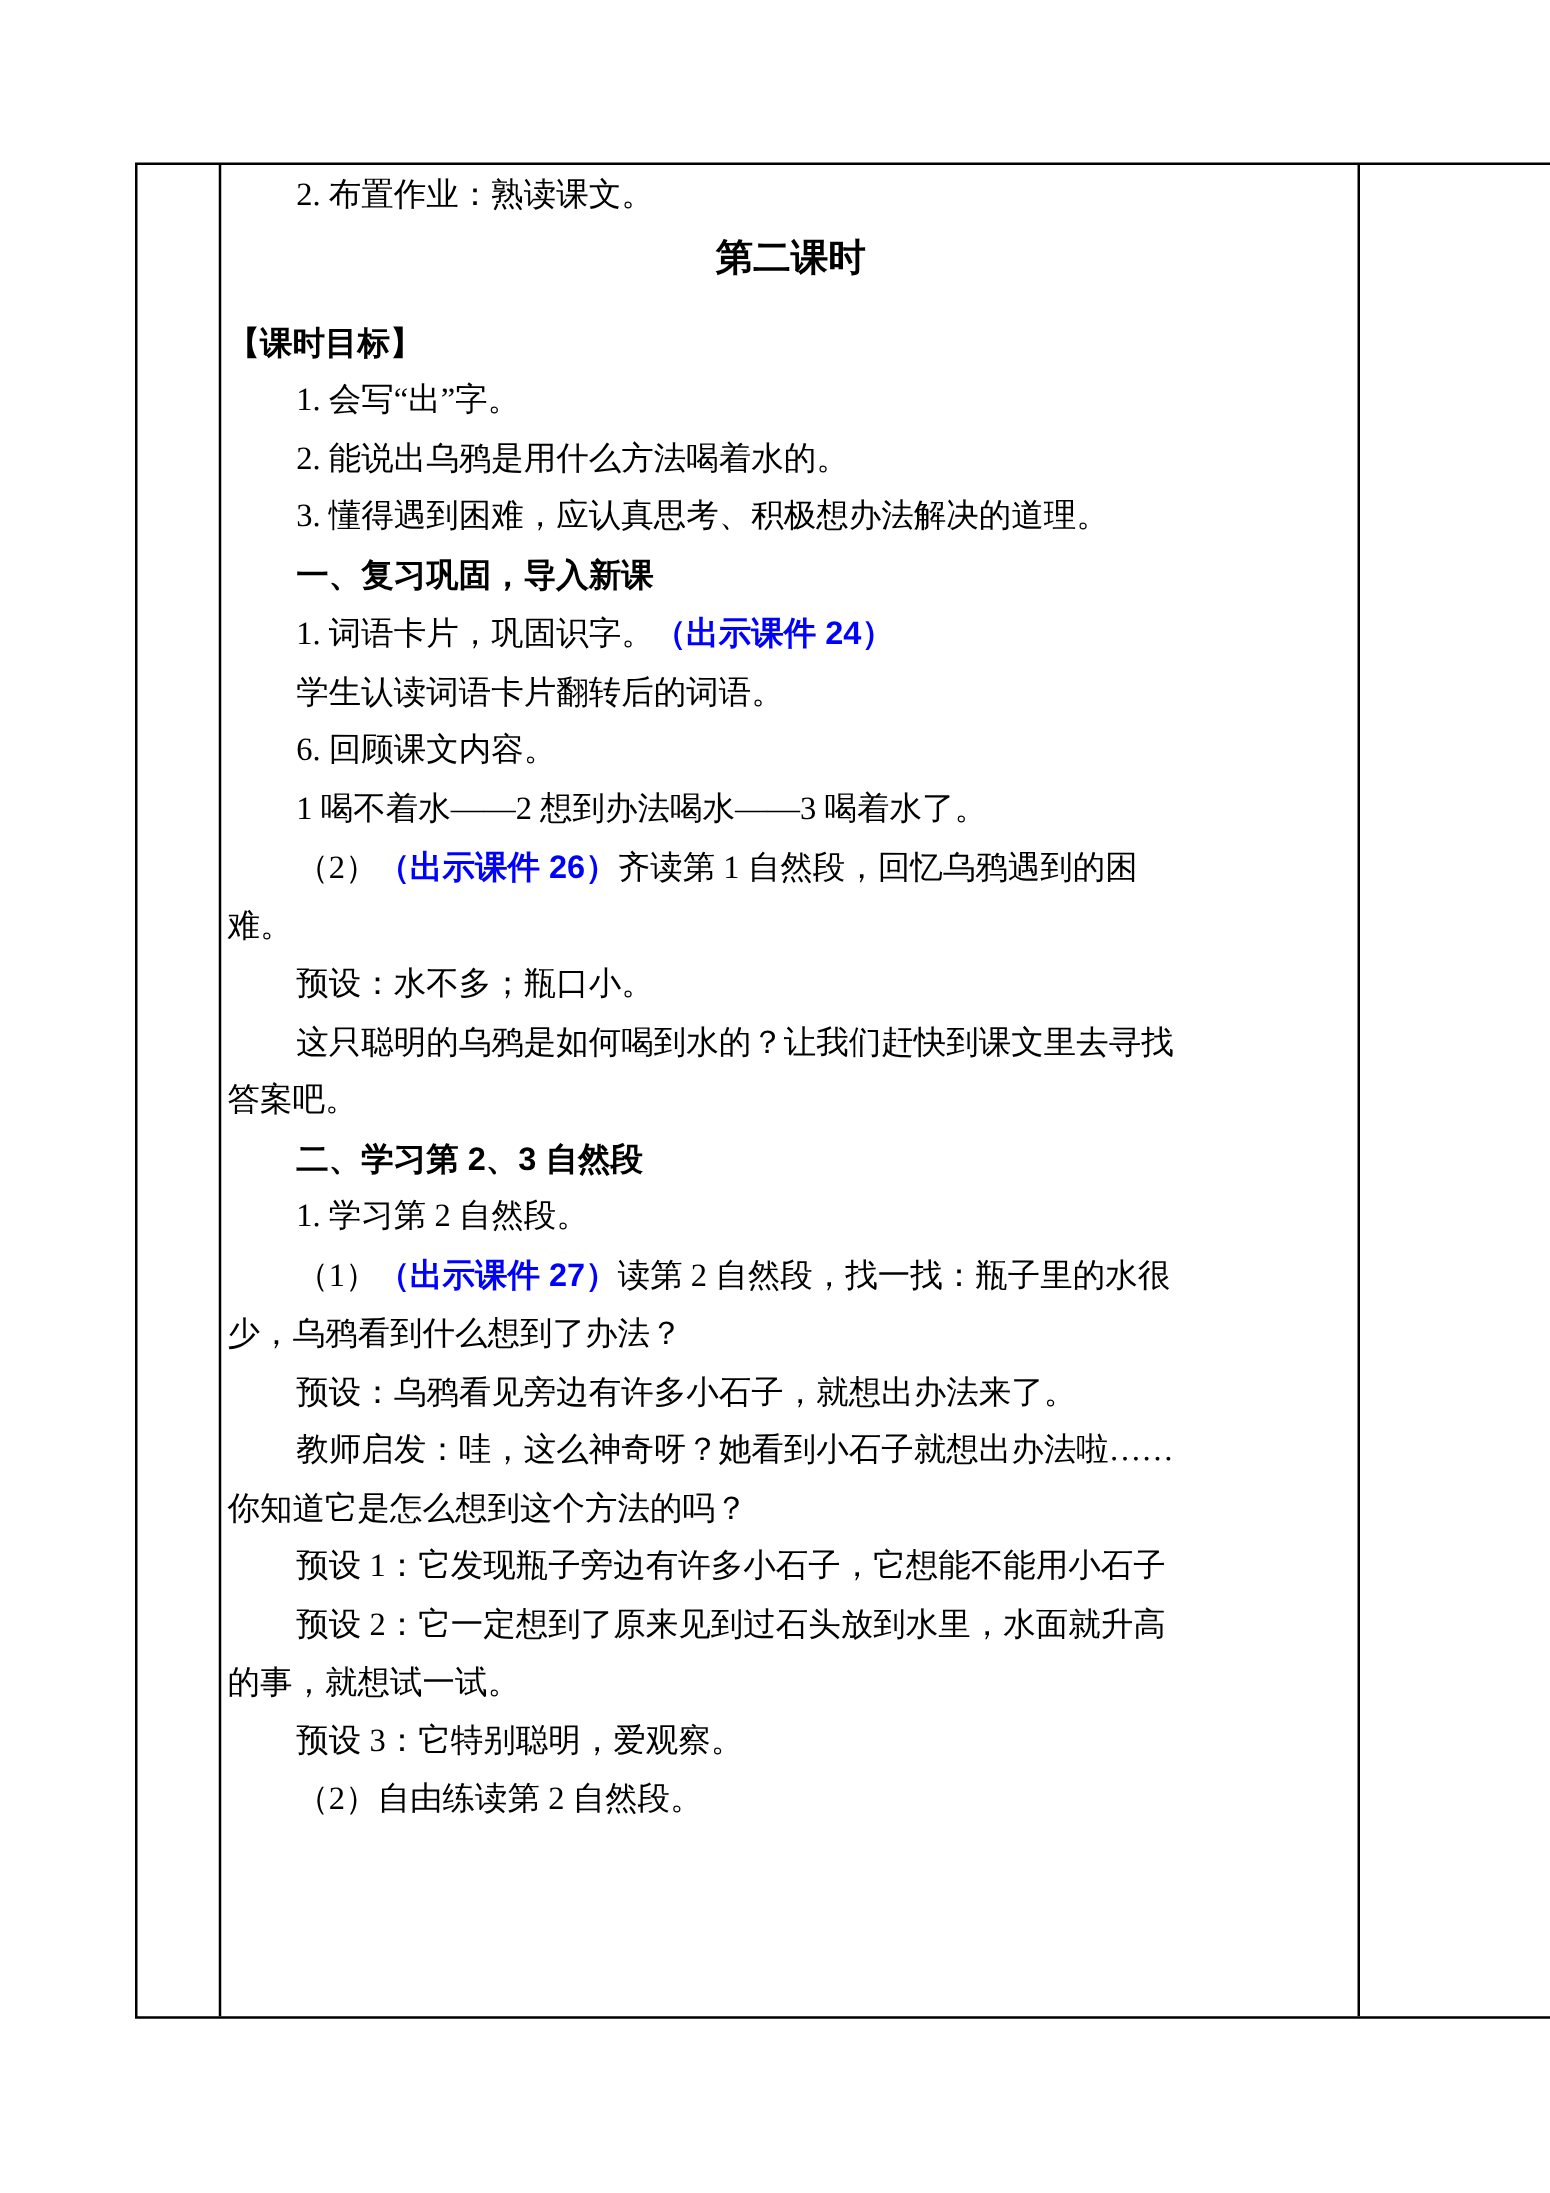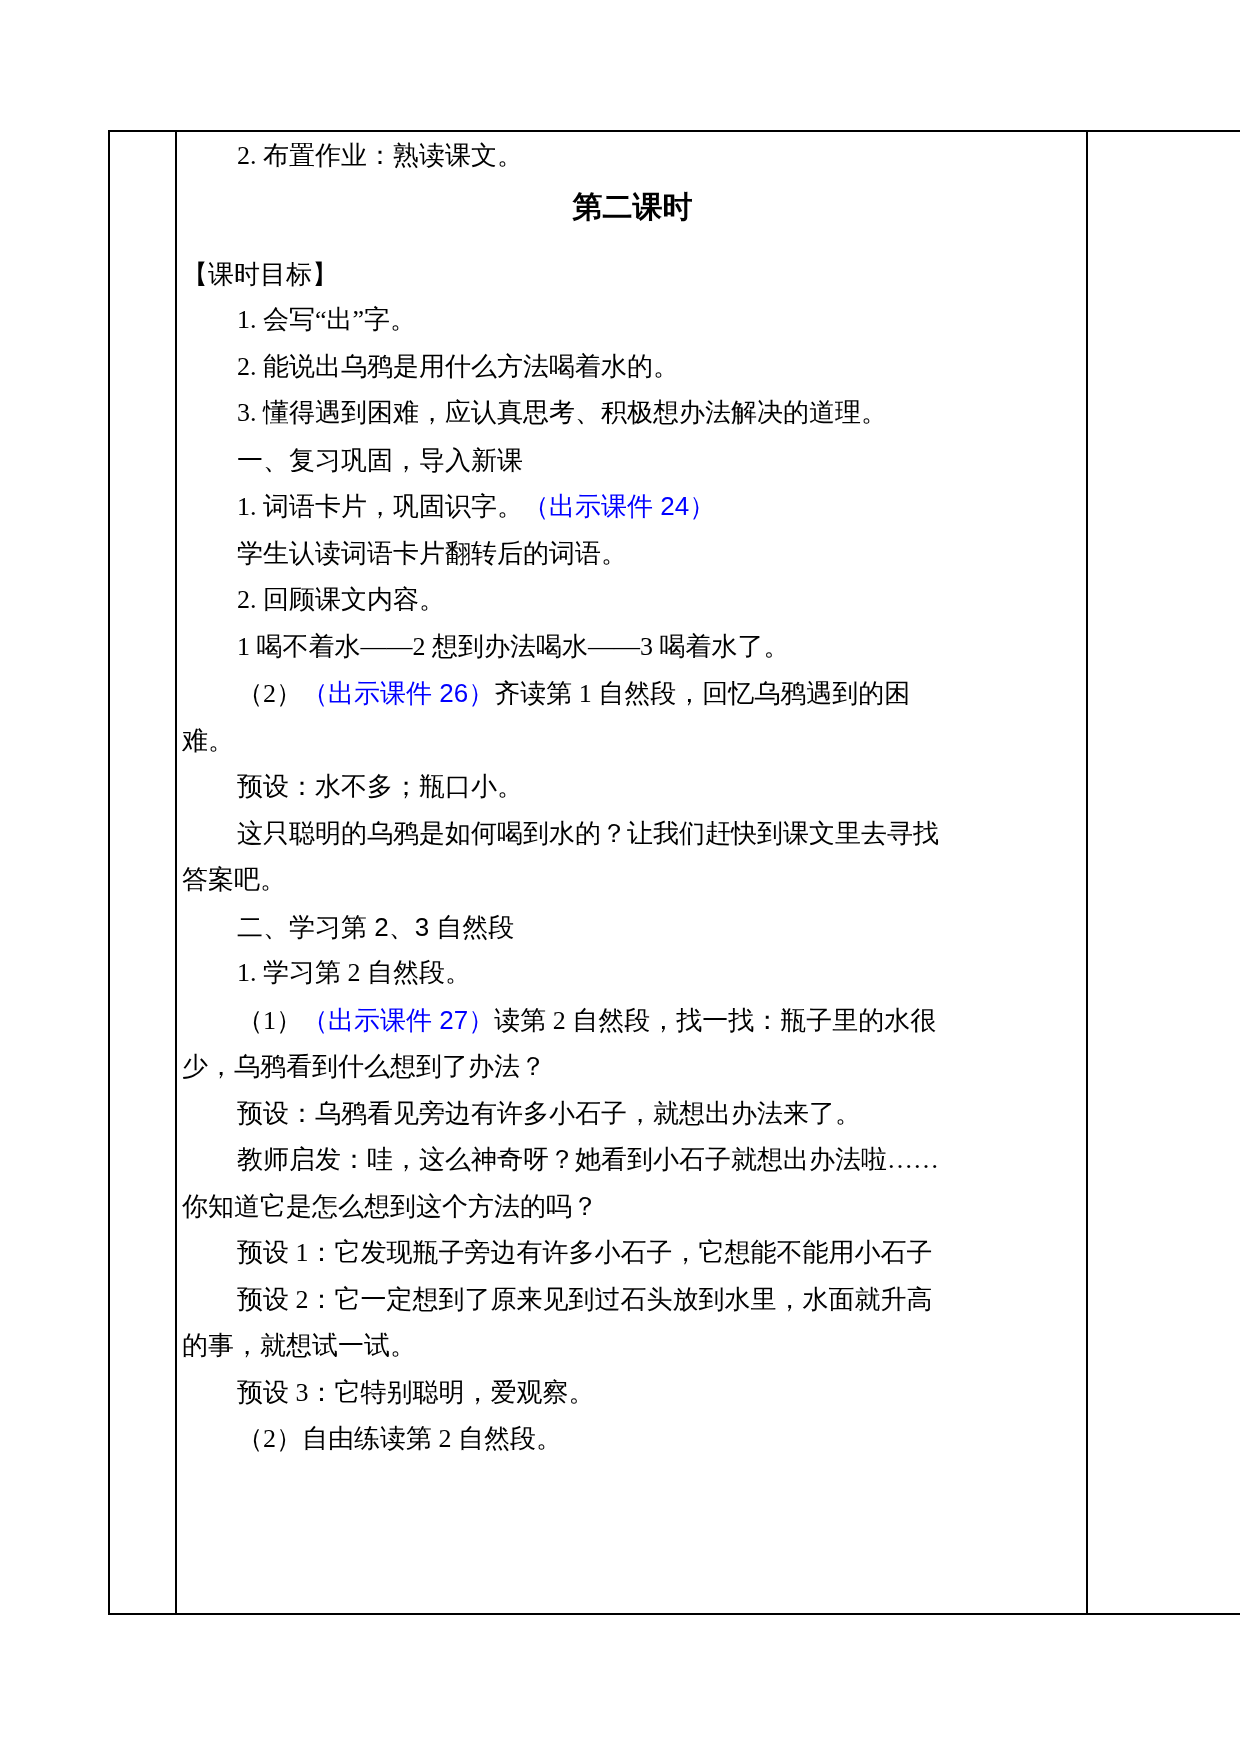--- a/index.html
+++ b/index.html
@@ -47,59 +47,59 @@
     margin: 0;
     font-size: 26px;
     line-height: 46.5px;
     white-space: nowrap;
     text-indent: 0;
   }
   p.line.indent {
     text-indent: 55px;
   }
   p.line.bold {
-    font-weight: normal;
+    font-weight: bold;
     font-family: "Liberation Sans", "DejaVu Sans", sans-serif;
   }
   p.line.title {
     font-size: 30px;
     line-height: 38px;
     font-weight: bold;
     text-align: center;
     margin: 8px 0 25px 0;
     white-space: normal;
     text-indent: 0;
     font-family: Liberation Serif, serif;
   }
   span.seg {
     color: #000000;
   }
   span.seg.blue {
     color: #0000FF;
-    font-weight: normal;
+    font-weight: bold;
     font-family: "Liberation Sans", "DejaVu Sans", sans-serif;
   }
 </style>
 </head>
 <body>
 
 <div class="page">
   <div class="table-frame">
     <div class="col-left"></div>
     <div class="col-main" id="main-cell">
         <p class="line indent"><span class="seg">2. 布置作业：熟读课文。</span></p>
         <p class="line title"><span class="seg">第二课时</span></p>
         <p class="line bold"><span class="seg">【课时目标】</span></p>
         <p class="line indent"><span class="seg">1. 会写“出”字。</span></p>
         <p class="line indent"><span class="seg">2. 能说出乌鸦是用什么方法喝着水的。</span></p>
         <p class="line indent"><span class="seg">3. 懂得遇到困难，应认真思考、积极想办法解决的道理。</span></p>
         <p class="line indent bold"><span class="seg">一、复习巩固，导入新课</span></p>
         <p class="line indent"><span class="seg">1. 词语卡片，巩固识字。</span><span class="seg blue">（出示课件 24）</span></p>
         <p class="line indent"><span class="seg">学生认读词语卡片翻转后的词语。</span></p>
-        <p class="line indent"><span class="seg">2. 回顾课文内容。</span></p>
+        <p class="line indent"><span class="seg">6. 回顾课文内容。</span></p>
         <p class="line indent"><span class="seg">1 喝不着水——2 想到办法喝水——3 喝着水了。</span></p>
         <p class="line indent"><span class="seg">（2）</span><span class="seg blue">（出示课件 26）</span><span class="seg">齐读第 1 自然段，回忆乌鸦遇到的困</span></p>
         <p class="line"><span class="seg">难。</span></p>
         <p class="line indent"><span class="seg">预设：水不多；瓶口小。</span></p>
         <p class="line indent"><span class="seg">这只聪明的乌鸦是如何喝到水的？让我们赶快到课文里去寻找</span></p>
         <p class="line"><span class="seg">答案吧。</span></p>
         <p class="line indent bold"><span class="seg">二、学习第 2、3 自然段</span></p>
         <p class="line indent"><span class="seg">1. 学习第 2 自然段。</span></p>
         <p class="line indent"><span class="seg">（1）</span><span class="seg blue">（出示课件 27）</span><span class="seg">读第 2 自然段，找一找：瓶子里的水很</span></p>
         <p class="line"><span class="seg">少，乌鸦看到什么想到了办法？</span></p>

